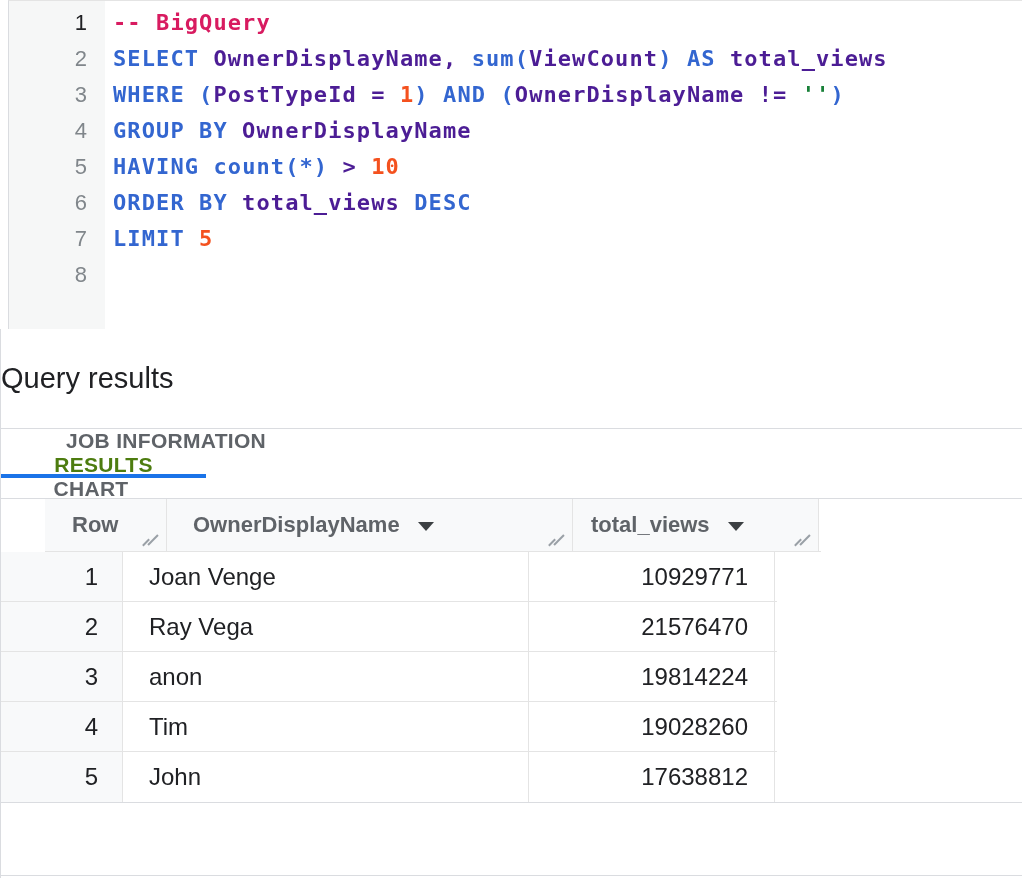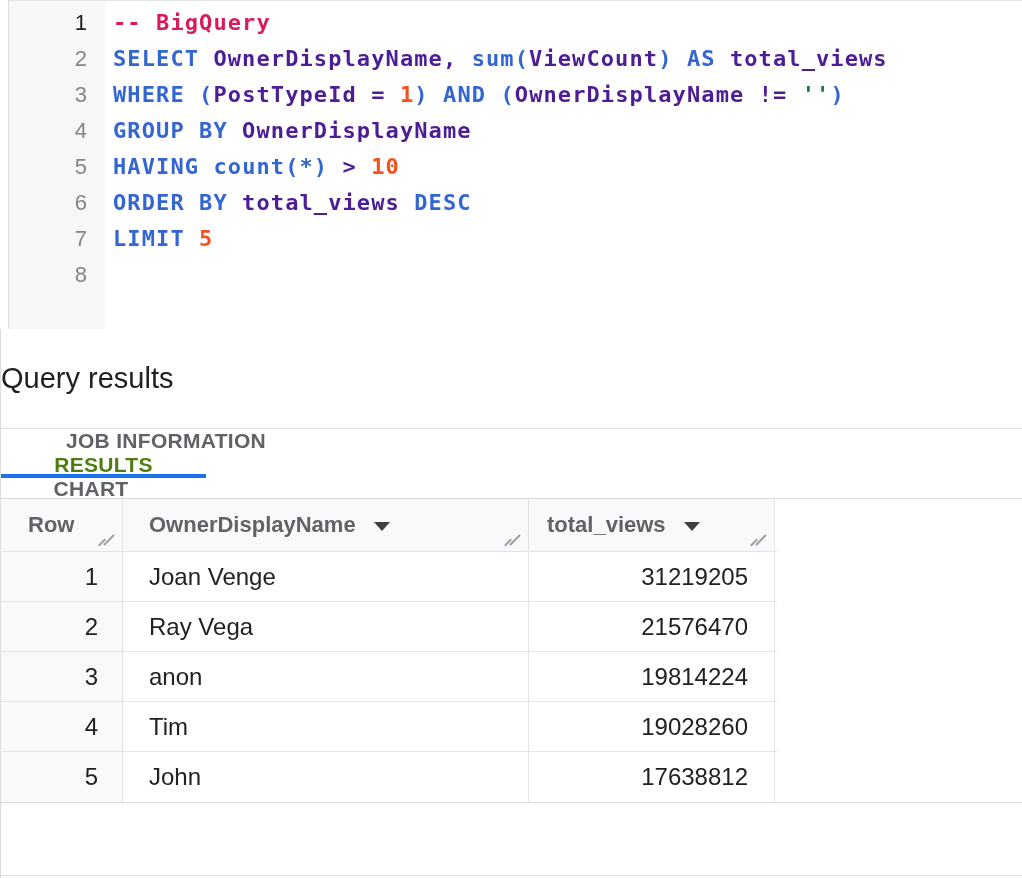--- a/index.html
+++ b/index.html
@@ -33,21 +33,21 @@
          font-size:21px; font-weight:bold; letter-spacing:.3px; color:#5f6368; cursor:pointer; }
   .tab1 { width:330px; } .tab2 { width:205px; } .tab3 { width:180px; } .tab4 { width:175px; }
   .tab5 { flex:1; justify-content:flex-start; padding-left:75px; overflow:hidden; white-space:nowrap; }
   .tab-active { color:#4d7c0f; }
   .tab-active::after { content:''; position:absolute; left:0; right:0; bottom:-1px;
                        height:4px; background:#1a73e8; }
 
   
   .tablewrap { border-bottom:1px solid #dadce0; }
   .thead { display:flex; height:53px; width:776px; border-bottom:1px solid #e4e4e4;
-           font-size:22px; font-weight:bold; color:#5f6368; }
+           font-size:22px; font-weight:bold; color:#5f6368;margin-left:44px; }
   .th { background:#f8f9fa; position:relative; display:flex; align-items:center;
         border-right:1px solid #e4e4e4; }
   .th-row   { width:122px; padding-left:27px; }
   .th-owner { width:406px; padding-left:26px; }
   .th-views { width:246px; padding-left:18px; }
   .sort-caret { width:0; height:0; border-left:8px solid transparent;
                 border-right:8px solid transparent; border-top:9px solid #3c4043;
                 margin-left:18px; margin-top:3px; }
   .handle { position:absolute; right:8px; bottom:4px; width:15px; height:14px; }
   .handle::before, .handle::after { content:''; position:absolute; bottom:0; width:2px;
@@ -130,21 +130,21 @@
       <div class="th th-views">
         <span>total_views</span>
         <span class="sort-caret"></span>
         <span class="handle"></span>
       </div>
     </div>
     <div>
         <div class="trow">
           <div class="cell c-rownum">1</div>
           <div class="cell c-owner">Joan Venge</div>
-          <div class="cell c-views">31219205</div>
+          <div class="cell c-views">10929771</div>
         </div>
         <div class="trow">
           <div class="cell c-rownum">2</div>
           <div class="cell c-owner">Ray Vega</div>
           <div class="cell c-views">21576470</div>
         </div>
         <div class="trow">
           <div class="cell c-rownum">3</div>
           <div class="cell c-owner">anon</div>
           <div class="cell c-views">19814224</div>

